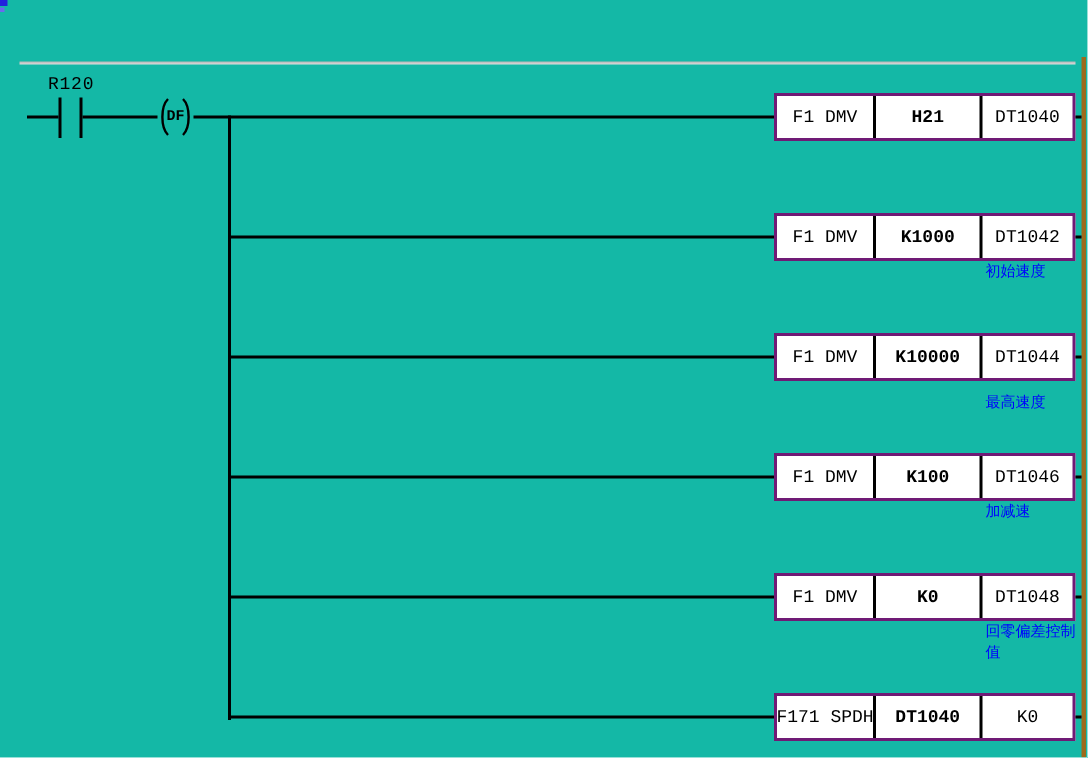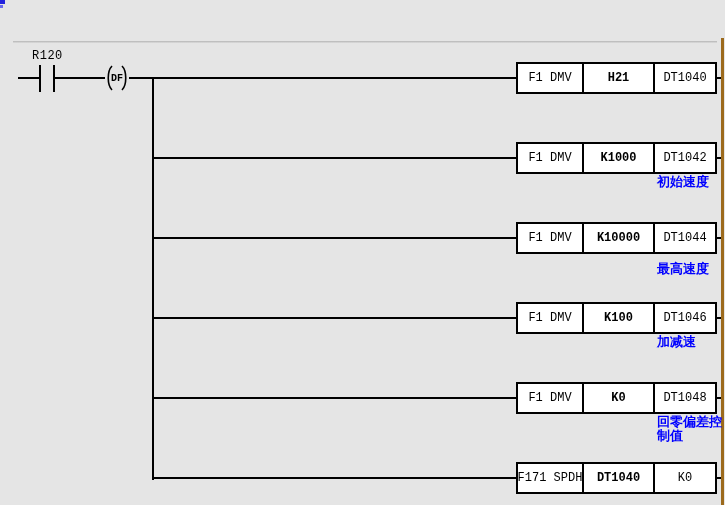--- a/index.html
+++ b/index.html
@@ -1,21 +1,21 @@
 <!DOCTYPE html>
 <html><head>
 <meta charset="utf-8">
 <style>
   * { margin: 0; padding: 0; box-sizing: border-box; }
   html, body { background: #ffffff; }
   .screen {
     position: relative;
     width: 725px;
     height: 505px;
-    background: #e5e5e5;
+    background: #14b8a6;
     overflow: hidden;
     font-family: "Liberation Mono", monospace;
   }
   
   .artifact-a { position: absolute; left: 0; top: 0; width: 5px; height: 4px; background: #2222dd; }
   .artifact-b { position: absolute; left: 0; top: 5px; width: 3px; height: 3px; background: #6a6aee; }
 
   .top-divider {
     position: absolute; left: 13px; top: 41px; width: 704px; height: 2px;
     background: linear-gradient(#b5b5b5, #dedede);
@@ -38,37 +38,37 @@
   .df-coil { position: absolute; left: 104px; top: 63px; width: 26px; height: 30px; }
   .df-coil svg { position: absolute; left: 0; top: 0; }
   .df-text {
     position: absolute; left: 0; top: 0; width: 26px; height: 30px;
     display: flex; align-items: center; justify-content: center;
     font-size: 10px; color: #000; letter-spacing: 0; font-weight: bold;
   }
 
   .fblock {
     position: absolute; left: 516px; width: 201px; height: 32px;
-    border: 2px solid #000000; background: #fff; display: flex;
+    border: 2px solid #701a75; background: #fff; display: flex;
   }
   .fcell {
     display: flex; align-items: center; justify-content: center;
     font-size: 12px; color: #000; white-space: pre; overflow: hidden;
   }
   .fcell.c1 { width: 64px; }
   .fcell.c2 { width: 71px; border-left: 2px solid #000; font-weight: bold; }
   .fcell.c3 { width: 62px; border-left: 2px solid #000; }
 
   .stub { position: absolute; left: 717px; width: 4px; height: 2px; background: #000; }
 
   .rung-comment {
     position: absolute; left: 657px; width: 66px;
     font-family: "DejaVu Sans", "Liberation Sans", sans-serif;
-    font-size: 13px; line-height: 13.5px; color: #0000ff;
-    word-break: break-all; white-space: normal; font-weight: bold;
+    font-size: 10px; line-height: 13.5px; color: #0000ff;
+    word-break: break-all; white-space: normal;
   }
 </style>
 </head>
 <body>
 
 <div class="screen">
 
   <span class="artifact-a"></span>
   <span class="artifact-b"></span>
 

